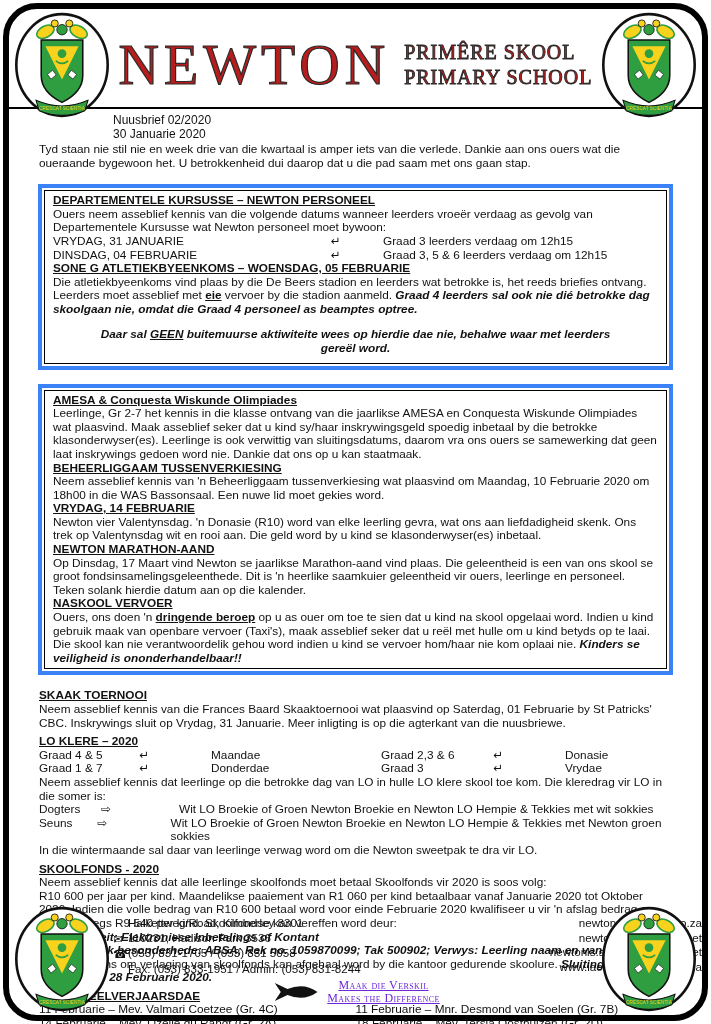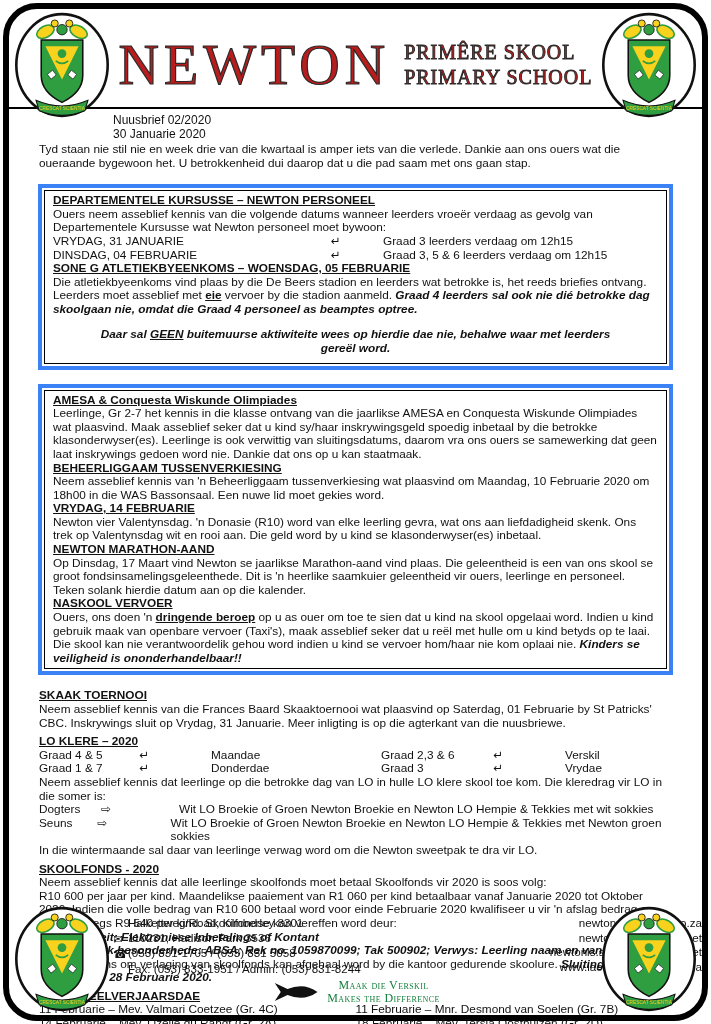--- a/index.html
+++ b/index.html
@@ -46,21 +46,21 @@
 
   .bdays{display:flex;}
   .bdays .bcol{width:50%;}
 
   
   .footer{position:absolute;left:0;right:0;bottom:10px;z-index:2;}
   .frow{display:flex;justify-content:space-between;font-size:11.6px;line-height:14.5px;}
   .faddr{margin-left:104px;}
   .fweb{text-align:right;}
   .fmotto{display:flex;align-items:center;justify-content:center;gap:8px;margin-top:3px;}
-  .motto-text{font-family:"Liberation Serif",serif;font-variant:small-caps;font-size:12px;line-height:13px;color:#15803d;text-align:center;letter-spacing:0.4px;}
+  .motto-text{font-family:"Liberation Serif",serif;font-variant:small-caps;font-size:12px;line-height:13px;color:#6d28d9;text-align:center;letter-spacing:0.4px;text-decoration:underline;}
   .ficon{vertical-align:-1px;display:inline-block;width:15px;}
 </style>
 </head>
 <body>
 
 <svg width="0" height="0" style="position:absolute" aria-hidden="true">
   <defs>
     <g id="crest-def">
       <ellipse cx="47" cy="52" rx="44" ry="49" fill="#fff" stroke="#111" stroke-width="2.5"></ellipse>
       <ellipse cx="31" cy="20" rx="9" ry="5.5" fill="#f8d21c" stroke="#2f9e41" stroke-width="1.5" transform="rotate(-28 31 20)"></ellipse>
@@ -151,21 +151,21 @@
   </div>
 
   <div class="section">
     <p><span class="h">LO KLERE – 2020</span></p>
     <div class="lorow">
       <span class="c1">Graad 4 &amp; 5</span>
       <span class="ca glyph">↵</span>
       <span class="c2">Maandae</span>
       <span class="c3">Graad 2,3 &amp; 6</span>
       <span class="cb glyph">↵</span>
-      <span>Verskil</span>
+      <span>Donasie</span>
     </div>
     <div class="lorow">
       <span class="c1">Graad 1 &amp; 7</span>
       <span class="ca glyph">↵</span>
       <span class="c2">Donderdae</span>
       <span class="c3">Graad 3</span>
       <span class="cb glyph">↵</span>
       <span>Vrydae</span>
     </div>
     <p>Neem asseblief kennis dat leerlinge op die betrokke dag van LO in hulle LO klere skool toe kom.  Die kleredrag vir LO in die somer is:</p>

